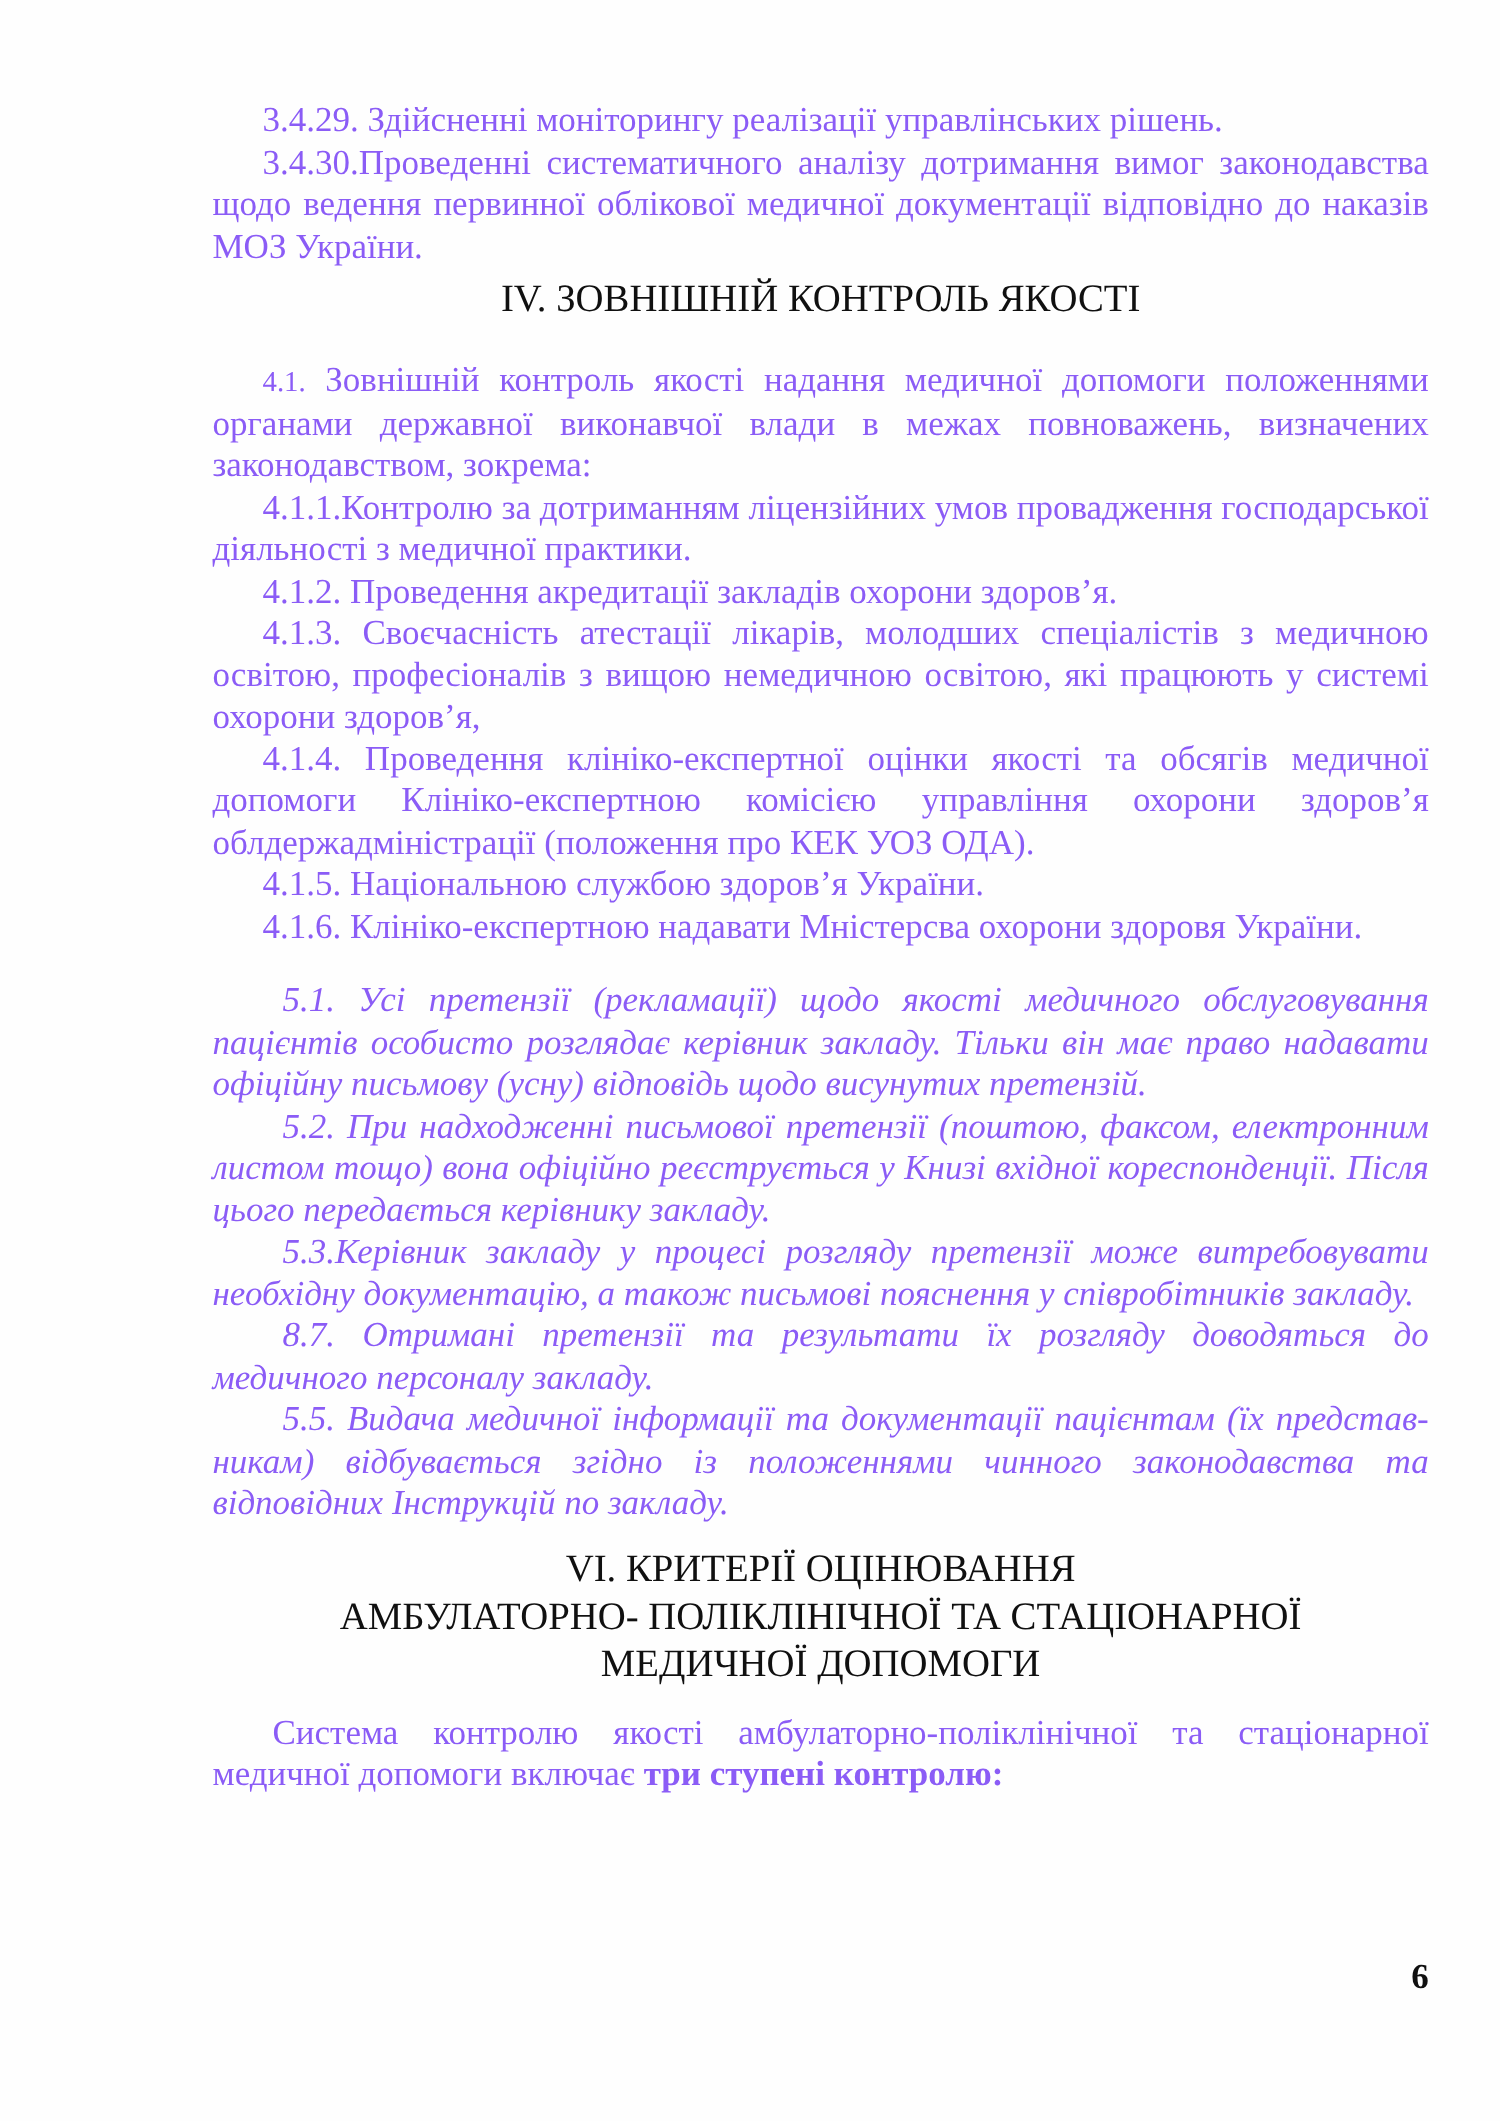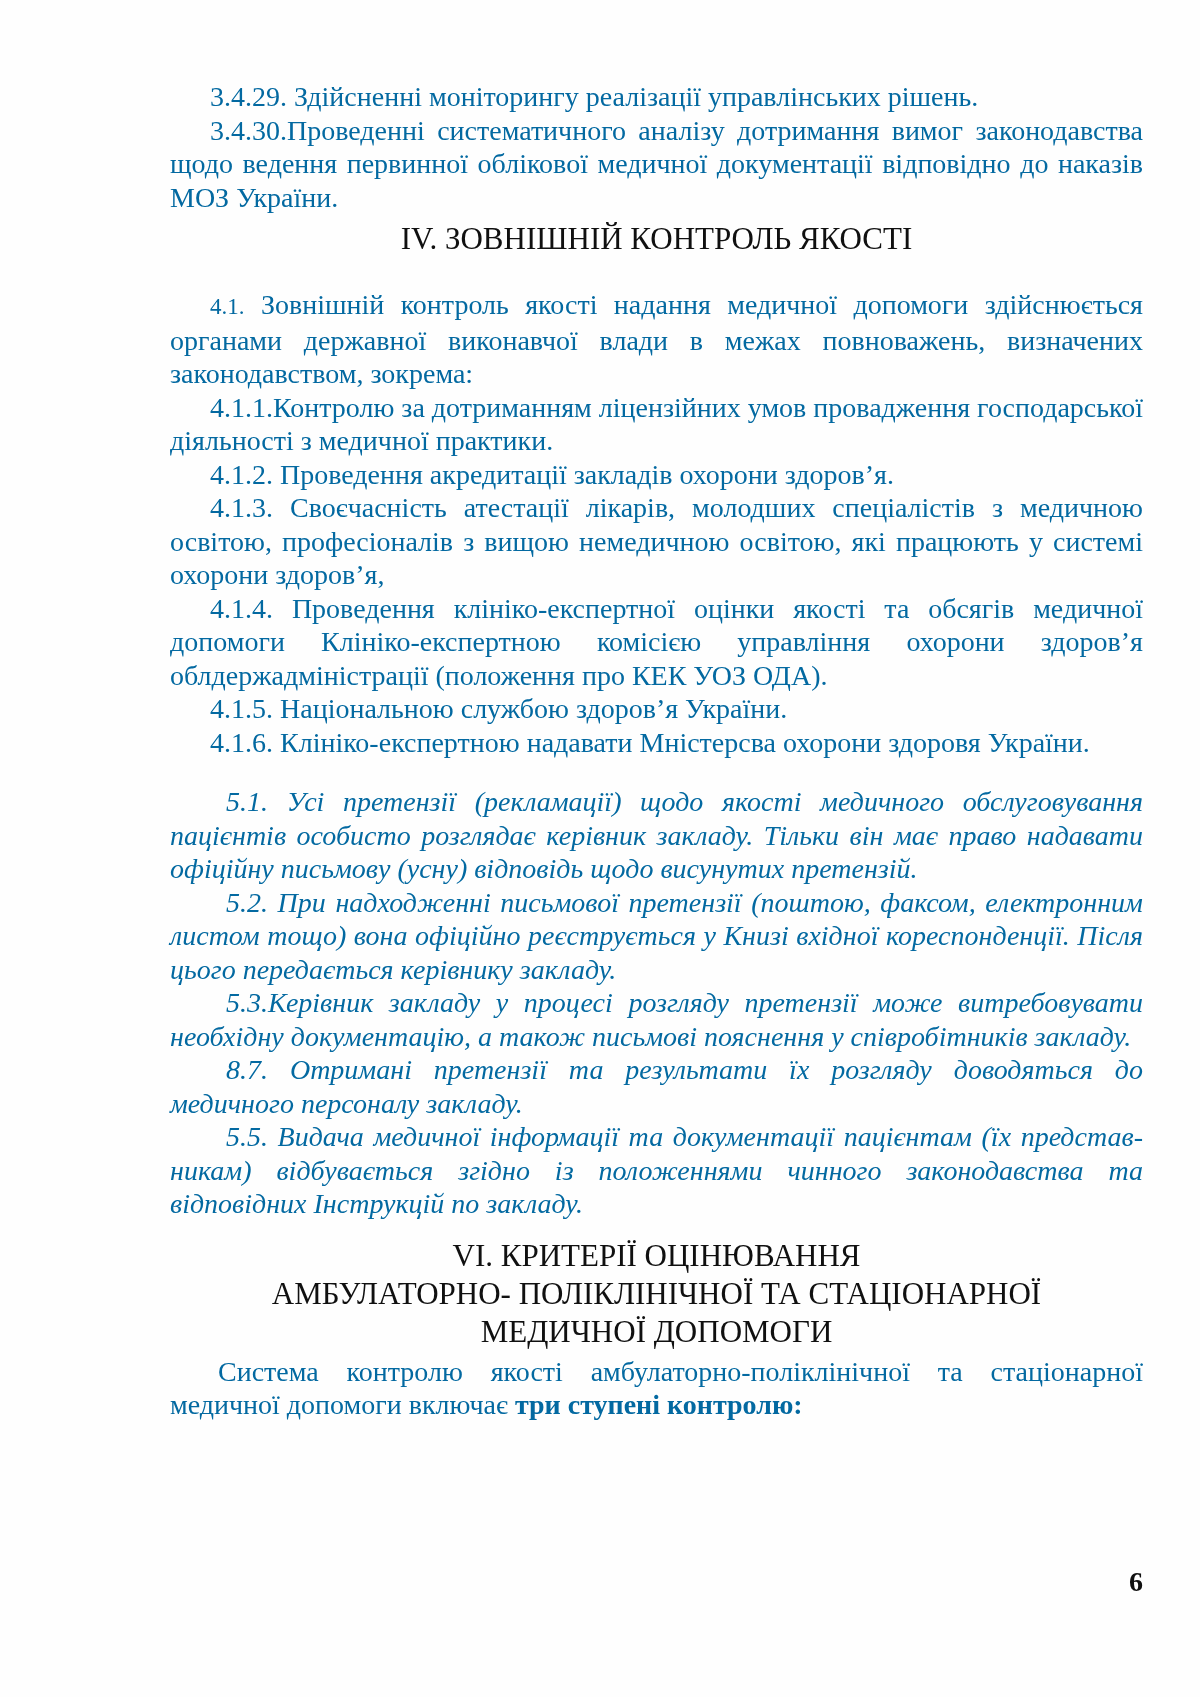--- a/index.html
+++ b/index.html
@@ -17,37 +17,37 @@
     color: #1f1f1f;
   }
   .content {
     padding: 80px 57px 0 170px;
   }
   p.body {
     margin: 0;
     font-size: 28px;
     line-height: 33.5px;
     text-align: justify;
-    color: #0369a1;
+    color: #8b5cf6;
   }
   .ind-sm { text-indent: 40px; }
   .ind-md { text-indent: 48px; }
   .ind-lg { text-indent: 56px; font-style: italic; }
   .num-sm { font-size: 23px; }
   .heading {
     margin: 0;
     font-size: 31px;
     line-height: 38px;
     font-weight: normal;
     text-align: center;
     color: #101010;
   }
   .heading-iv { margin-top: 6px; margin-bottom: 30px; }
   .heading-v  { margin-top: 12px; margin-bottom: 26px; }
-  .heading-vi { margin-top: 16px; margin-bottom: 4px; }
+  .heading-vi { margin-top: 16px; margin-bottom: 20px; }
   .intro { margin-top: 0; }
   .intro b { font-weight: bold; }
   .page-number {
     position: absolute;
     top: 1566px;
     right: 57px;
     font-size: 28px;
     line-height: 32px;
     color: #101010;
     font-weight: bold;
@@ -58,21 +58,21 @@
 
 <div class="page">
   <div class="content">
 
     <p class="body ind-sm">3.4.29. Здійсненні моніторингу реалізації управлінських рішень.</p>
 
     <p class="body ind-sm">3.4.30.Проведенні систематичного аналізу дотримання вимог законодавства щодо ведення первинної облікової медичної документації відповідно до наказів МОЗ України.</p>
 
     <h2 class="heading heading-iv">IV. ЗОВНІШНІЙ КОНТРОЛЬ ЯКОСТІ</h2>
 
-    <p class="body ind-sm"><span class="num-sm">4.1.</span><span> Зовнішній контроль якості надання медичної допомоги здійснюється органами державної виконавчої влади в межах повноважень, визначених законодавством, зокрема:</span></p>
+    <p class="body ind-sm"><span class="num-sm">4.1.</span><span> Зовнішній контроль якості надання медичної допомоги положеннями органами державної виконавчої влади в межах повноважень, визначених законодавством, зокрема:</span></p>
 
     <p class="body ind-sm">4.1.1.Контролю за дотриманням ліцензійних умов провадження господарської діяльності з медичної практики.</p>
     <p class="body ind-sm">4.1.2. Проведення акредитації закладів охорони здоров’я.</p>
     <p class="body ind-sm">4.1.3. Своєчасність атестації лікарів, молодших спеціалістів з медичною освітою, професіоналів з вищою немедичною освітою, які працюють у системі охорони здоров’я,</p>
     <p class="body ind-sm">4.1.4. Проведення клініко-експертної оцінки якості та обсягів медичної допомоги  Клініко-експертною комісією управління охорони здоров’я облдержадміністрації (положення про КЕК УОЗ ОДА).</p>
     <p class="body ind-sm">4.1.5. Національною службою здоров’я України.</p>
     <p class="body ind-sm">4.1.6. Клініко-експертною надавати Мністерсва охорони здоровя України.</p>
 
     <h2 class="heading heading-v">
     </h2>

